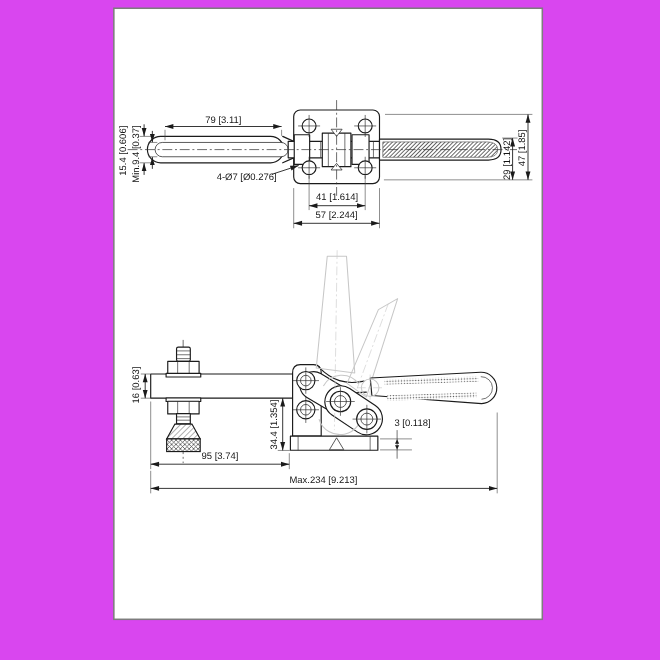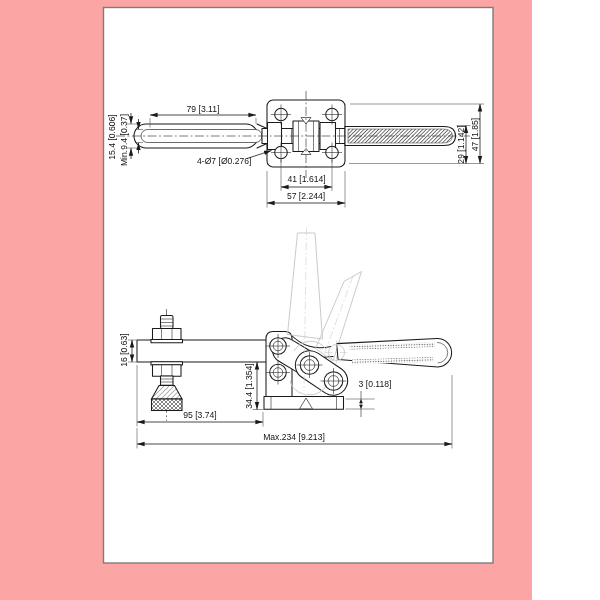--- a/index.html
+++ b/index.html
@@ -1,16 +1,16 @@
 <!DOCTYPE html>
 <html><head>
 <meta charset="utf-8">
 <style>
   html,body{margin:0;padding:0;background:#ffffff;}
-  .page{position:relative;width:532px;height:600px;background:#fca5a5;overflow:hidden;}
+  .page{position:relative;width:600px;height:600px;background:#d946ef;overflow:hidden;}
   svg{position:absolute;left:0;top:0;}
   .ln{stroke:#1b1b1b;stroke-width:1.05;fill:none;stroke-linejoin:round;stroke-linecap:round;}
   .lnf{stroke:#1b1b1b;stroke-width:1.05;fill:#ffffff;stroke-linejoin:round;}
   .thin{stroke:#2a2a2a;stroke-width:0.6;fill:none;}
   .thinf{stroke:#2a2a2a;stroke-width:0.7;fill:#ffffff;}
   .cl{stroke:#333333;stroke-width:0.65;stroke-dasharray:9 2.5 1.8 2.5;fill:none;}
   .dim{stroke:#1b1b1b;stroke-width:0.8;fill:none;}
   .ext{stroke:#444444;stroke-width:0.55;fill:none;}
   .ghost{stroke:#c7c7c7;stroke-width:0.95;fill:none;stroke-linejoin:round;}
   .gcl{stroke:#cdcdcd;stroke-width:0.6;stroke-dasharray:8 2.5 1.8 2.5;fill:none;}

